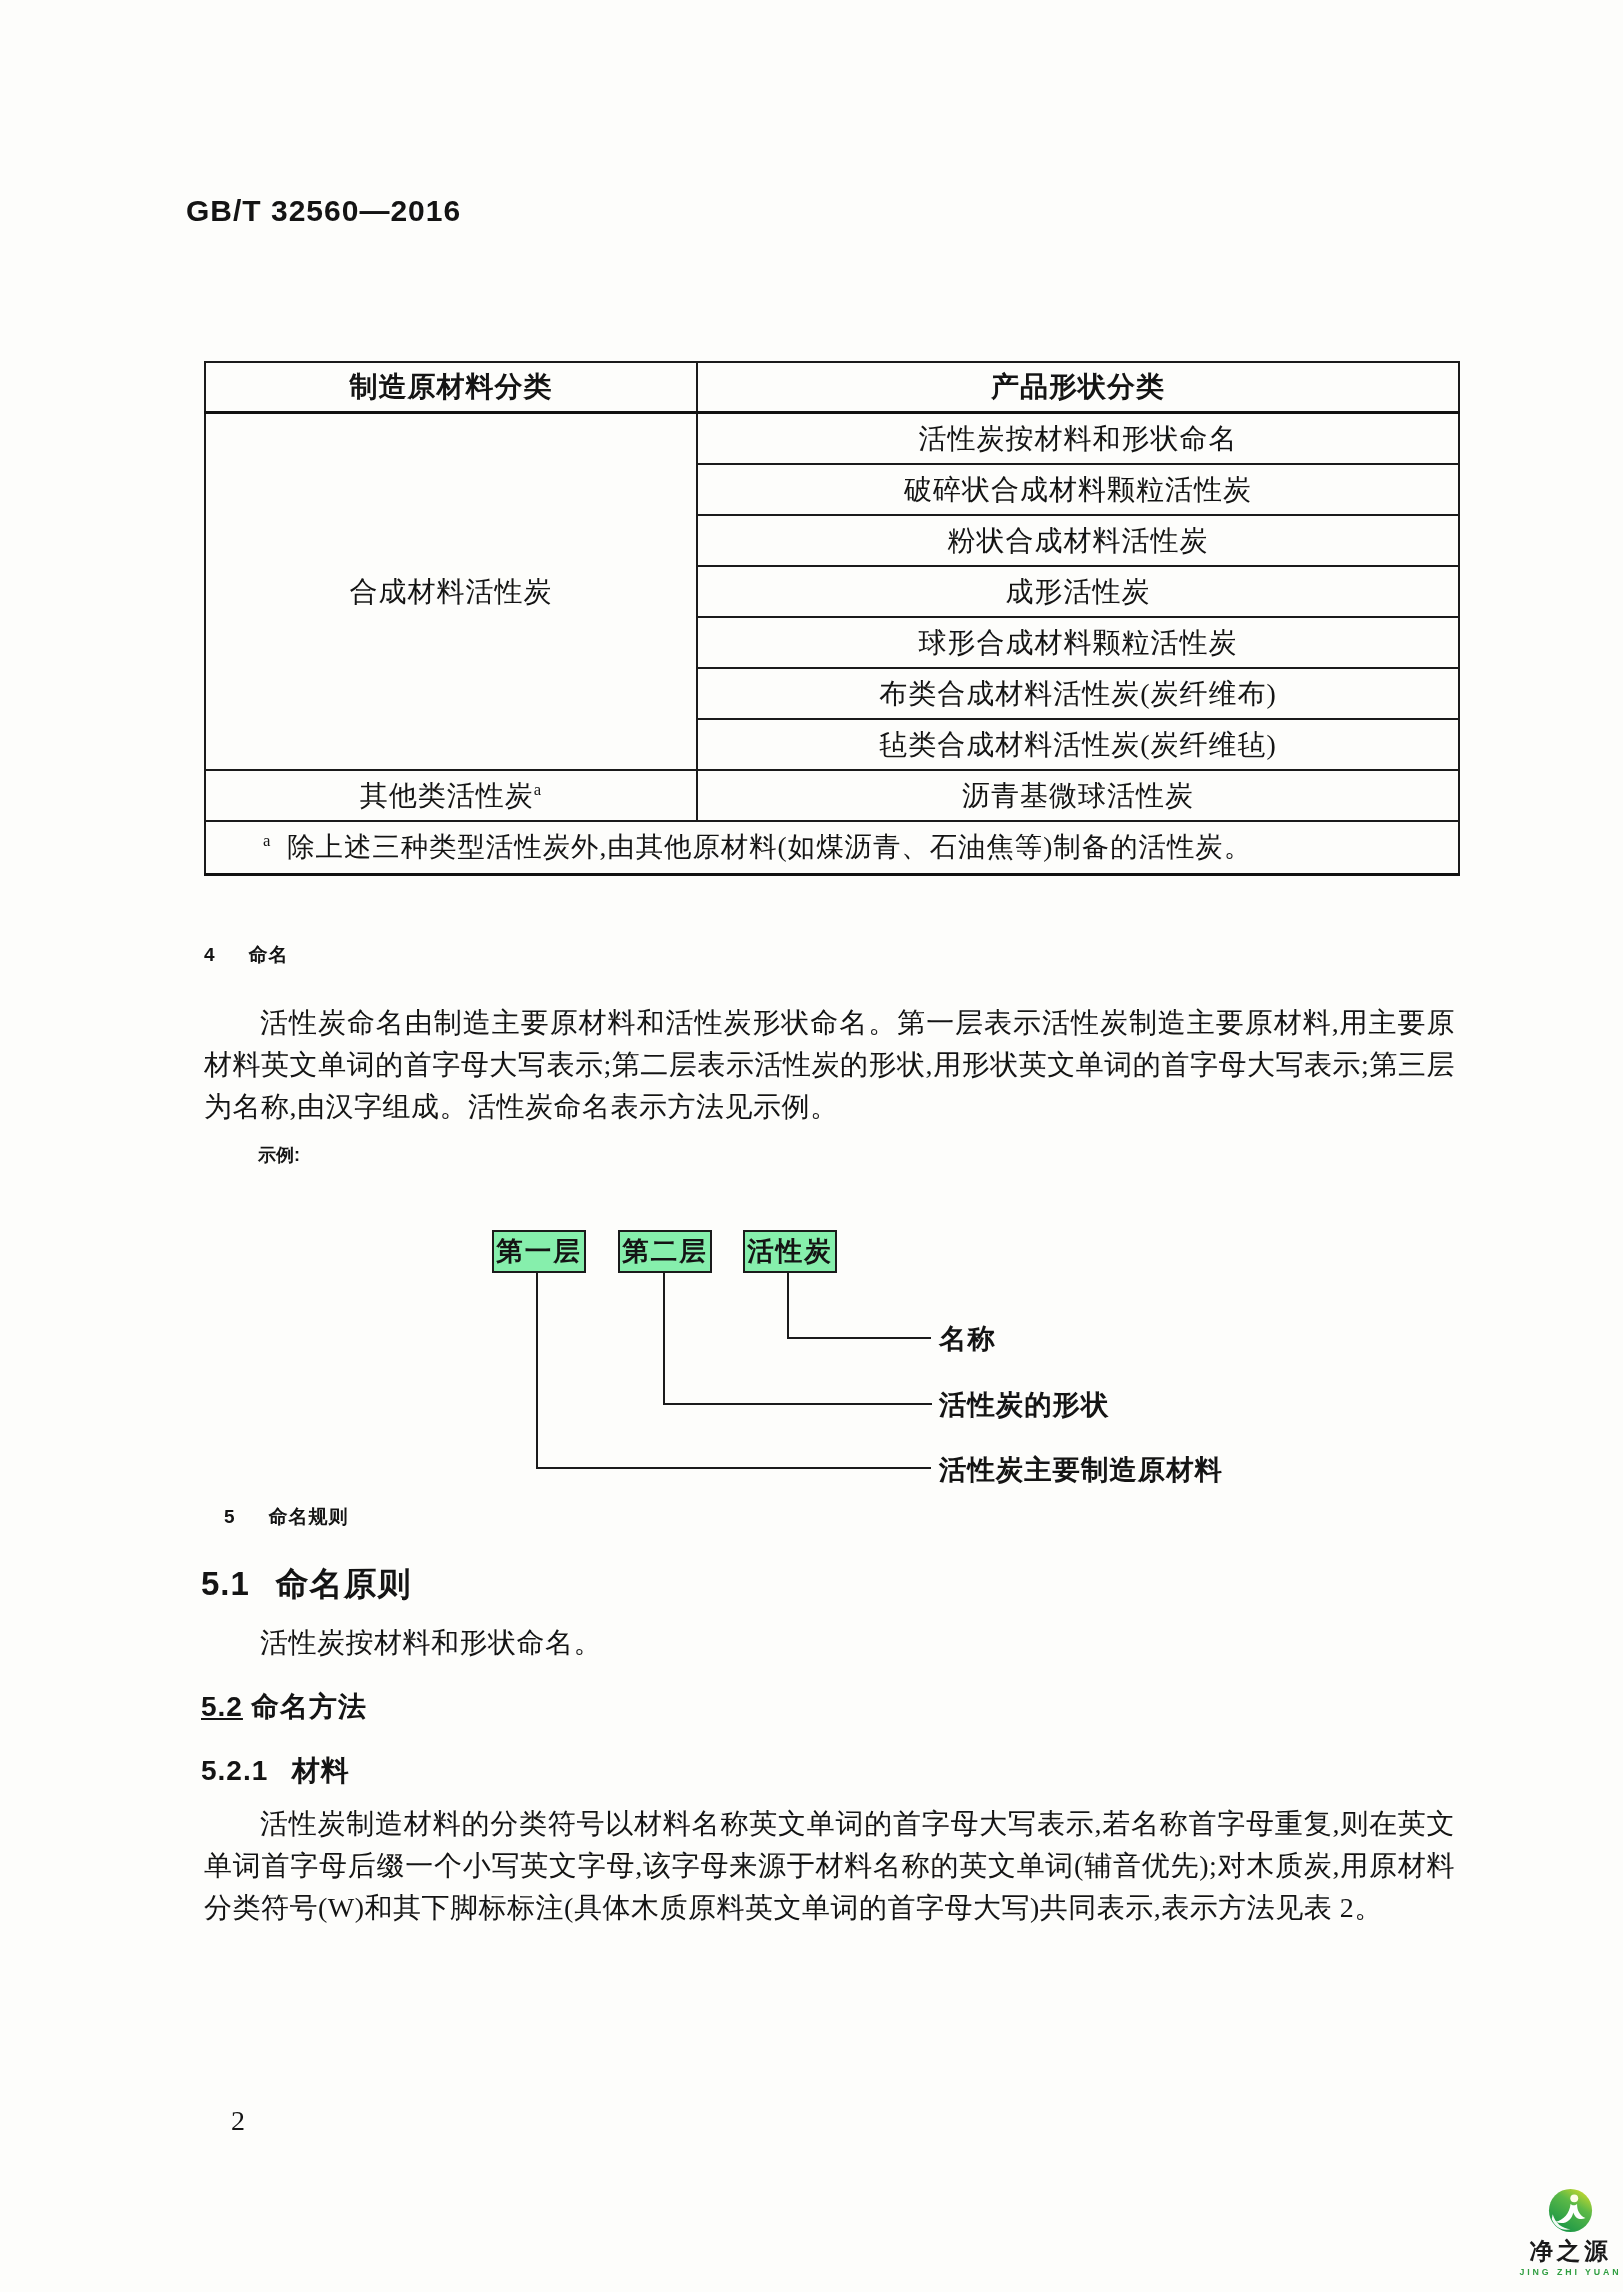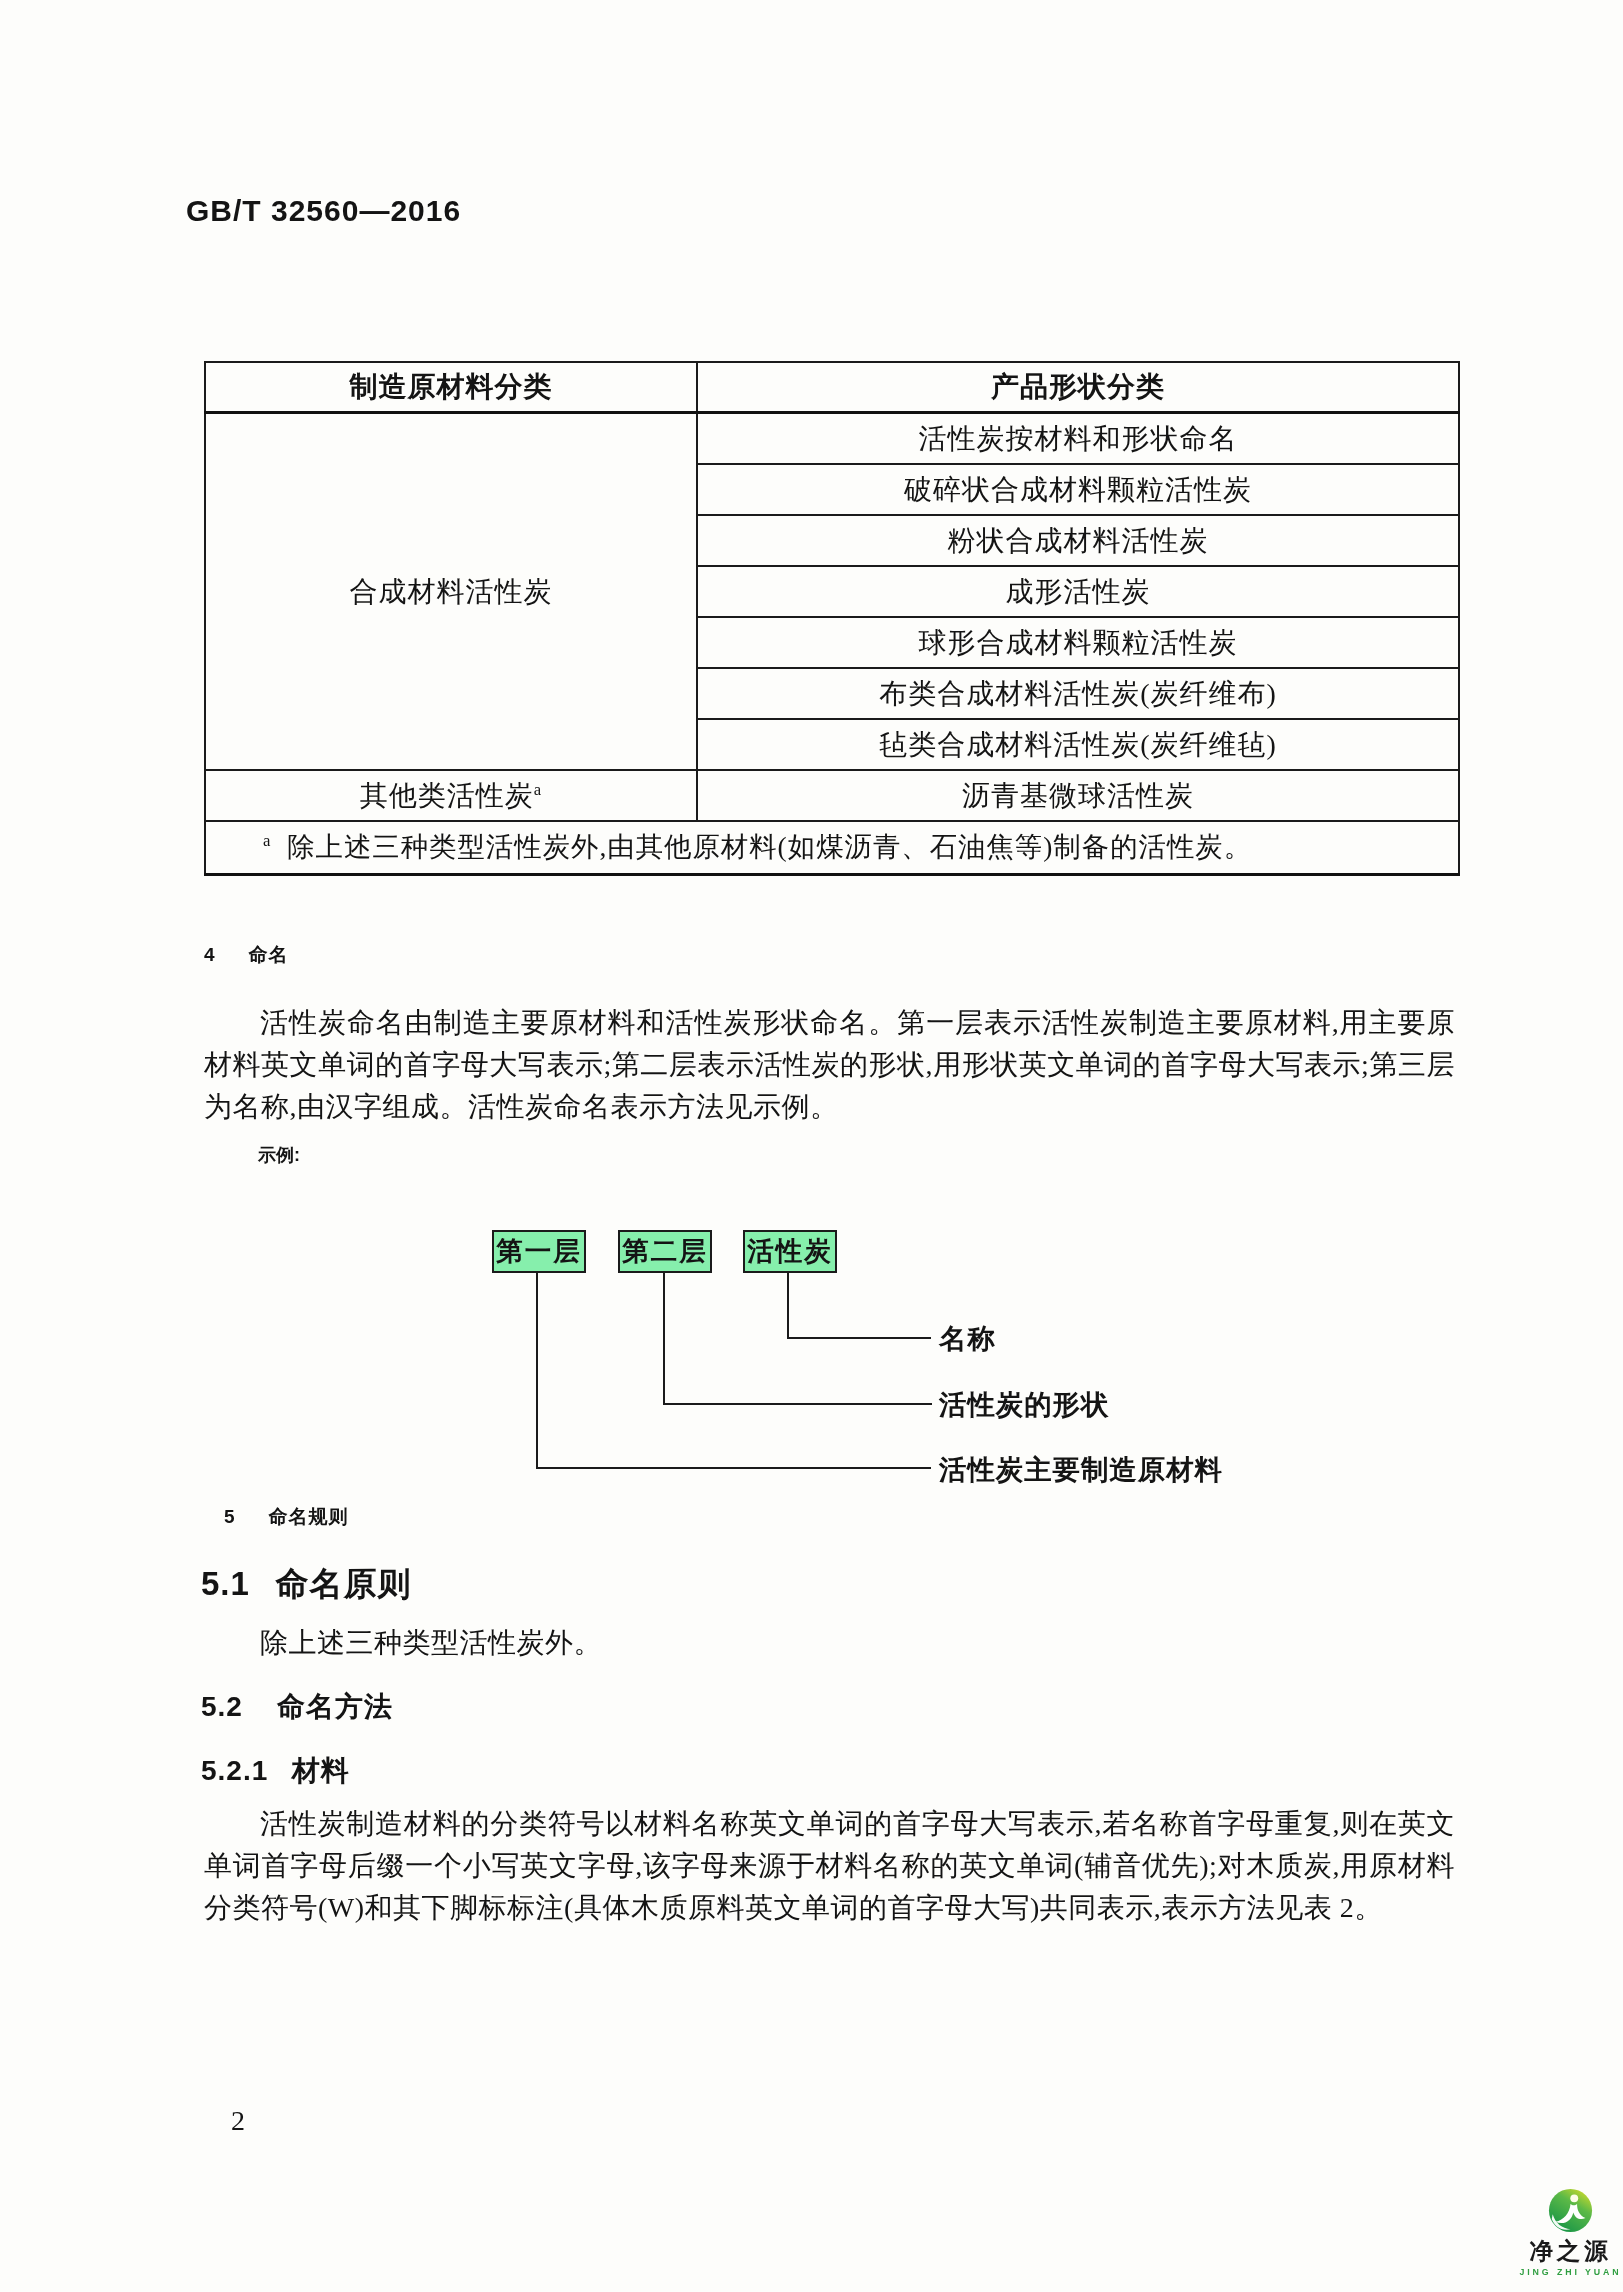--- a/index.html
+++ b/index.html
@@ -180,24 +180,24 @@
   <div class="dlabel" style="top:1452px;">活性炭主要制造原材料</div>
 
   <div class="abs heading" style="left:204px;top:1504px;margin-left:20px;">
     <span class="num">5</span><span>命名规则</span>
   </div>
 
   <div class="abs heading" style="left:201px;top:1562px;font-size:33px;">
     <span class="num" style="margin-right:25.5px;">5.1</span><span>命名原则</span>
   </div>
 
-  <div class="abs body-par" style="top:1622px;">除上述三种类型活性炭外。</div>
+  <div class="abs body-par" style="top:1622px;">活性炭按材料和形状命名。</div>
 
   <div class="abs heading" style="left:201px;top:1688px;font-size:28px;">
-    <span class="num" style="margin-right:34px;">5.2</span><span>命名方法</span>
+    <span class="num" style="margin-right:8px;text-decoration:underline;">5.2</span><span>命名方法</span>
   </div>
 
   <div class="abs heading" style="left:201px;top:1752px;font-size:28px;">
     <span class="num" style="margin-right:23.5px;">5.2.1</span><span>材料</span>
   </div>
 
   <div class="abs body-par" style="top:1803px;">活性炭制造材料的分类符号以材料名称英文单词的首字母大写表示,若名称首字母重复,则在英文单词首字母后缀一个小写英文字母,该字母来源于材料名称的英文单词(辅音优先);对木质炭,用原材料分类符号(W)和其下脚标标注(具体木质原料英文单词的首字母大写)共同表示,表示方法见表 2。</div>
 
   <div class="abs page-num">2</div>
 

